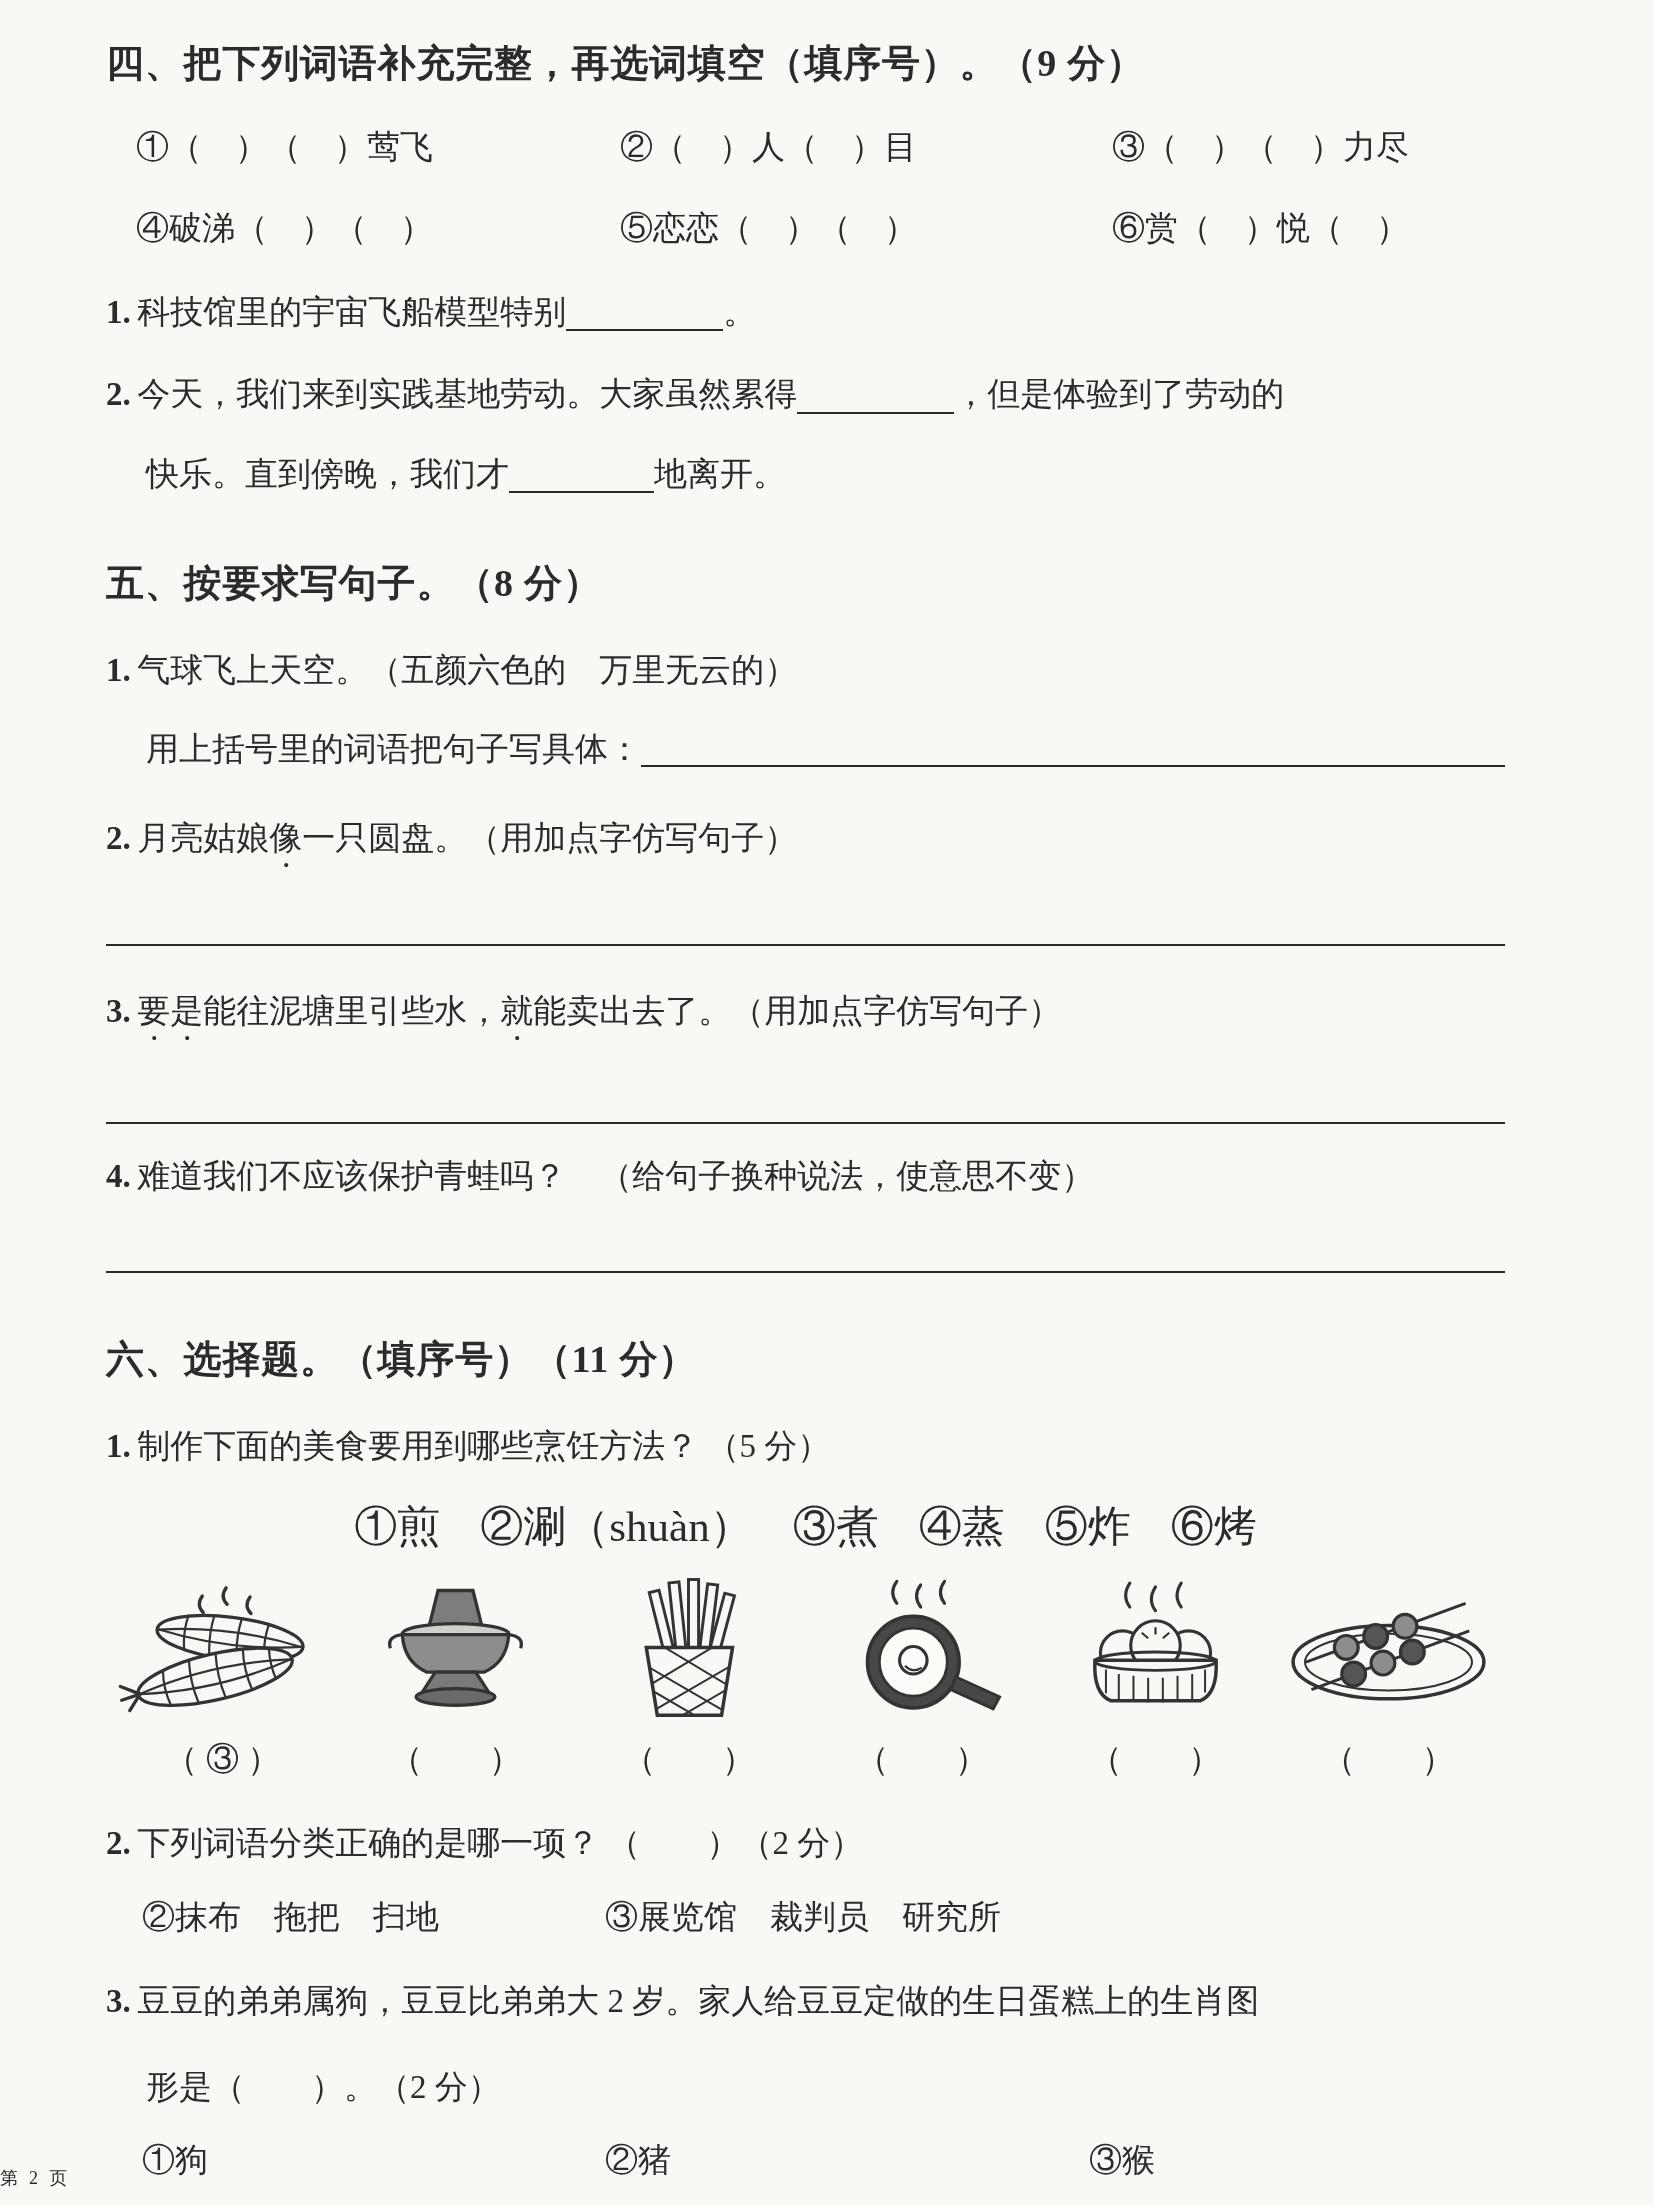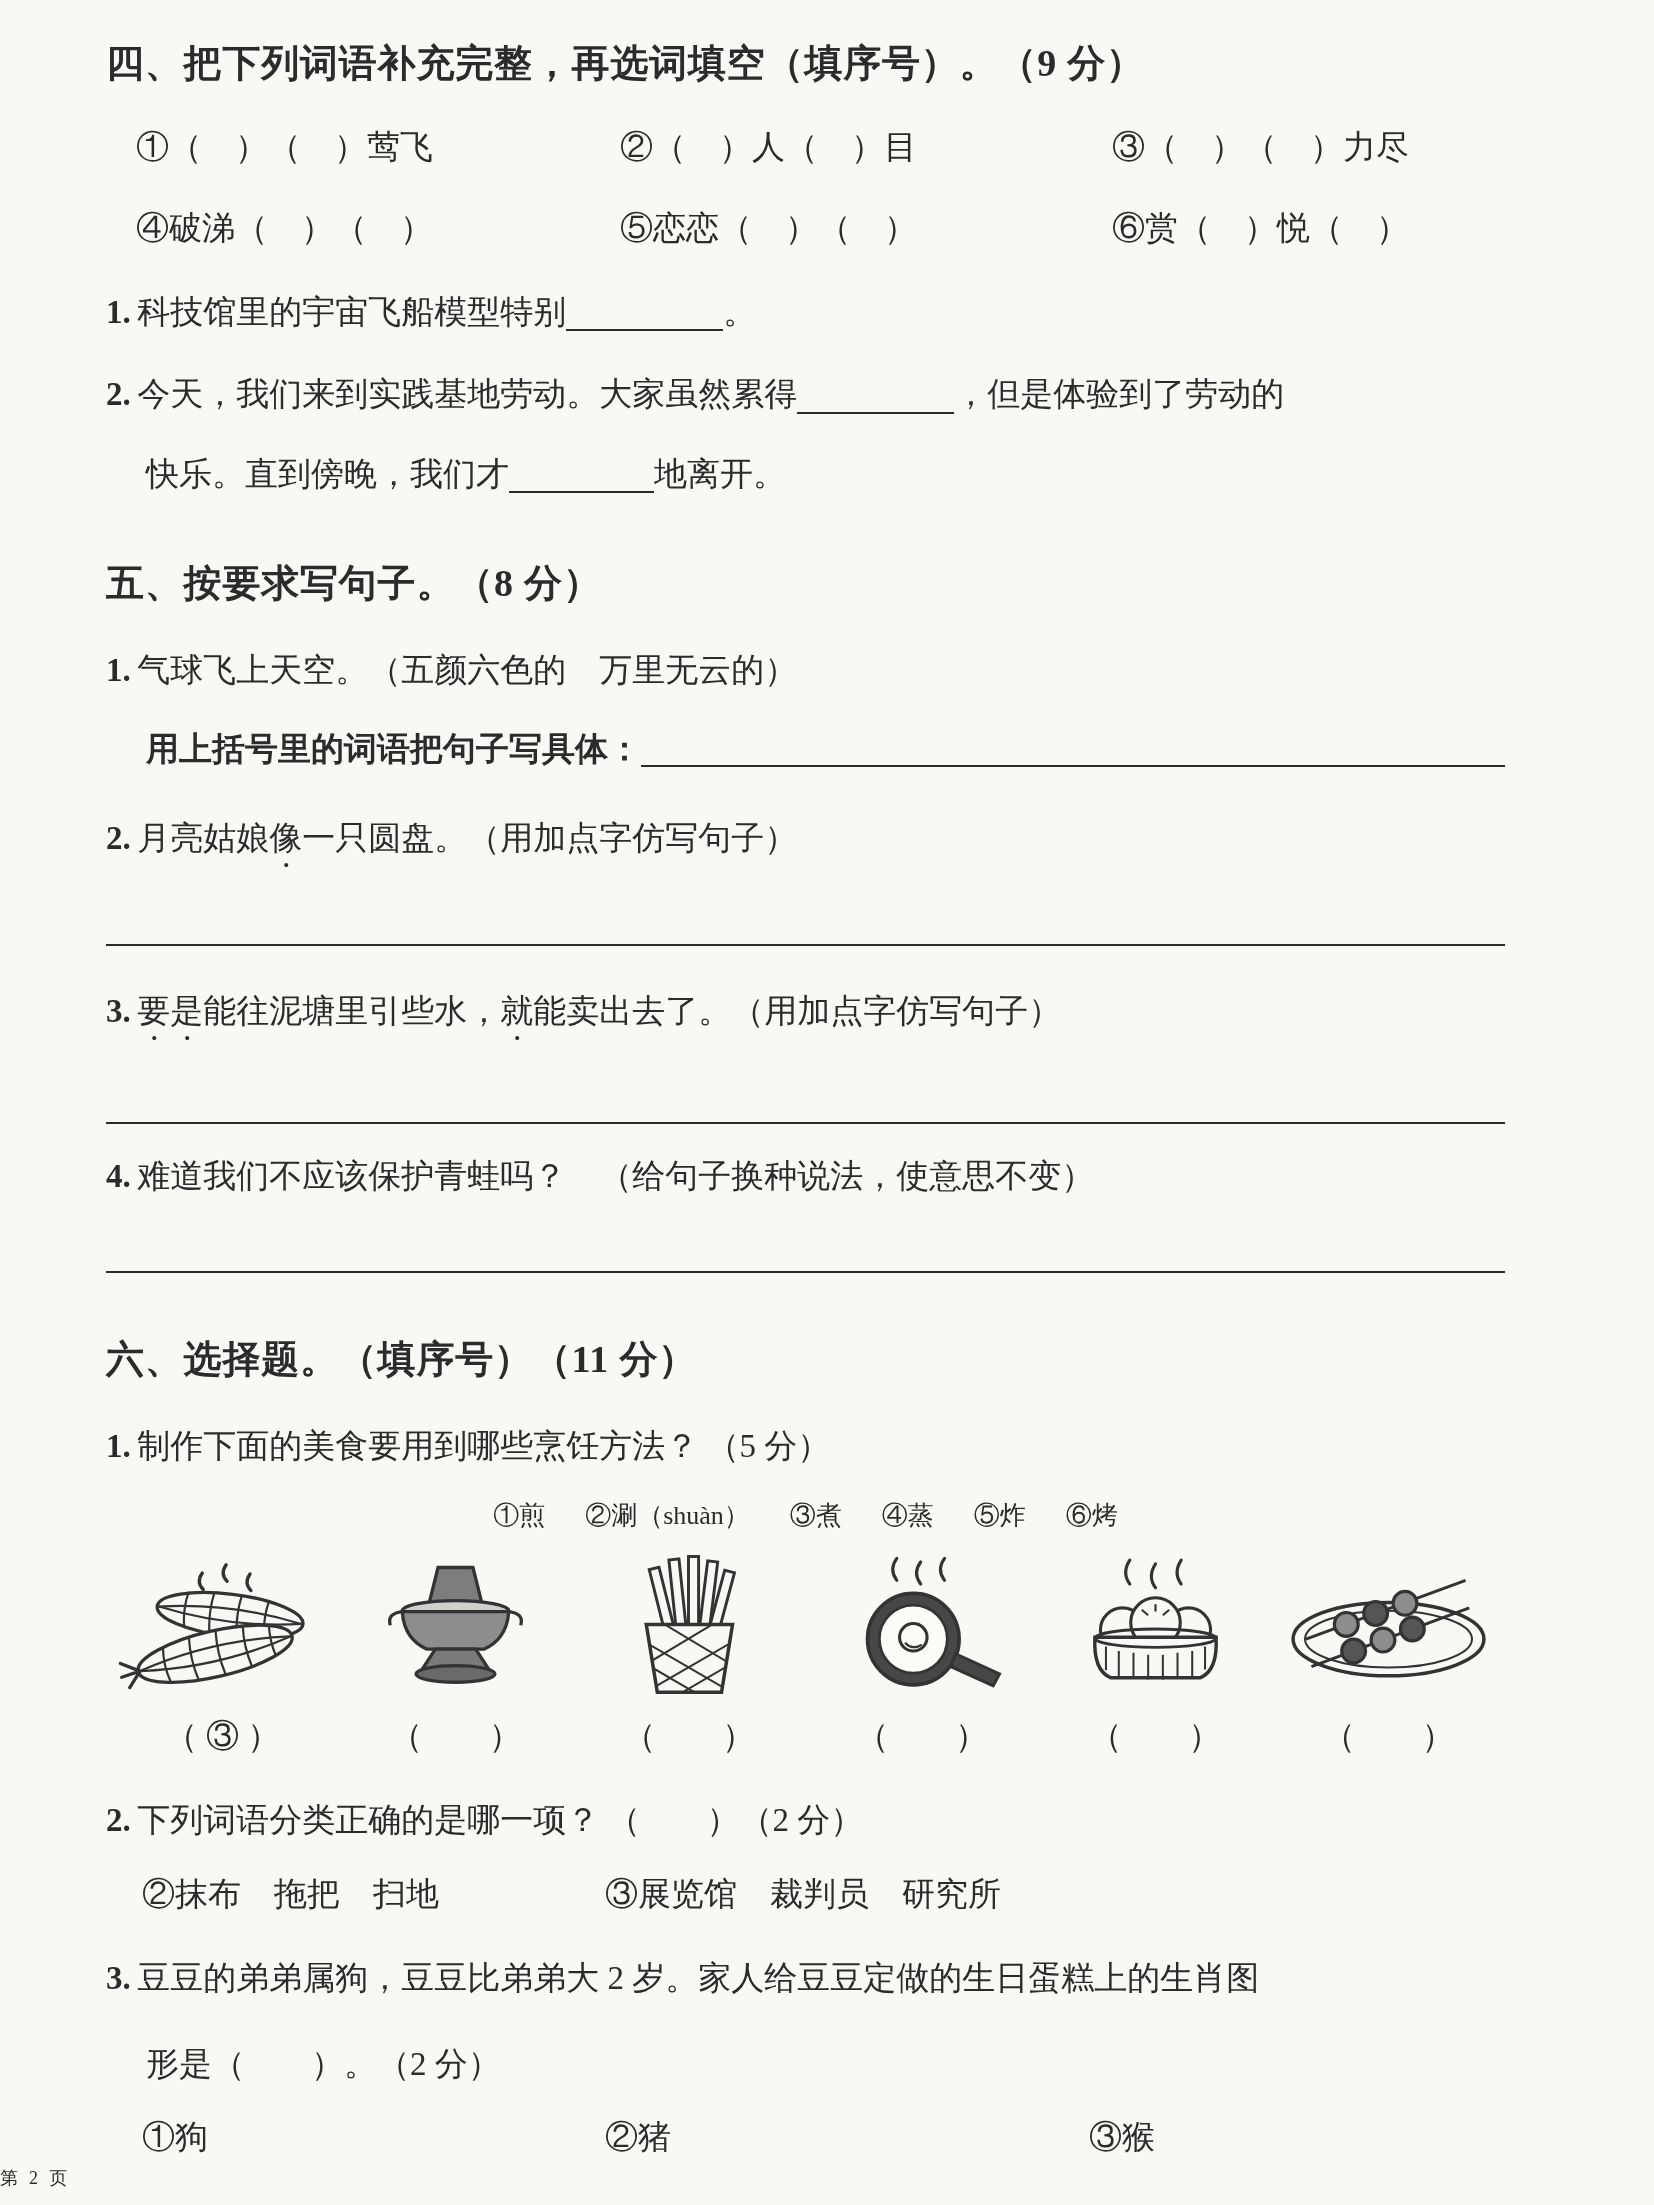--- a/index.html
+++ b/index.html
@@ -41,36 +41,36 @@
   .blank {
     display:inline-block;
     width:157px; height:13.2px;
     border-bottom:2.5px solid #2b2b2b;
     vertical-align:-8.3px;
   }
   .blank.w170 { width:145px; }
 
   .flexline {
     display:flex; align-items:flex-end;
-    font-size:33px; margin-top:36px; padding-left:40px;font-weight:bold;
+    font-size:33px; margin-top:36px; padding-left:40px;
   }
   .fill-blank { flex:1 1 auto; border-bottom:2.5px solid #2b2b2b; margin-bottom:5px; min-width:99px; }
 
   .ans-line { border-bottom:2.5px solid #2b2b2b; height:71px; width:100%; }
 
   .em-dot {
     -webkit-text-emphasis:filled dot #2b2b2b;
     -webkit-text-emphasis-position:under;
     text-emphasis:filled dot #2b2b2b;
     text-emphasis-position:under right;
   }
 
   .methods {
     display:flex; justify-content:center; gap:40px;
-    font-size:26px; margin-top:31px;
+    font-size:43px; margin-top:31px;
   }
 
   .imgrow {
     display:grid; grid-template-columns:repeat(6,1fr);
     justify-items:center; align-items:end;
     margin-top:18px;
   }
   .imgrow svg { width:225px; height:156px; display:block; }
 
   .ansrow {

